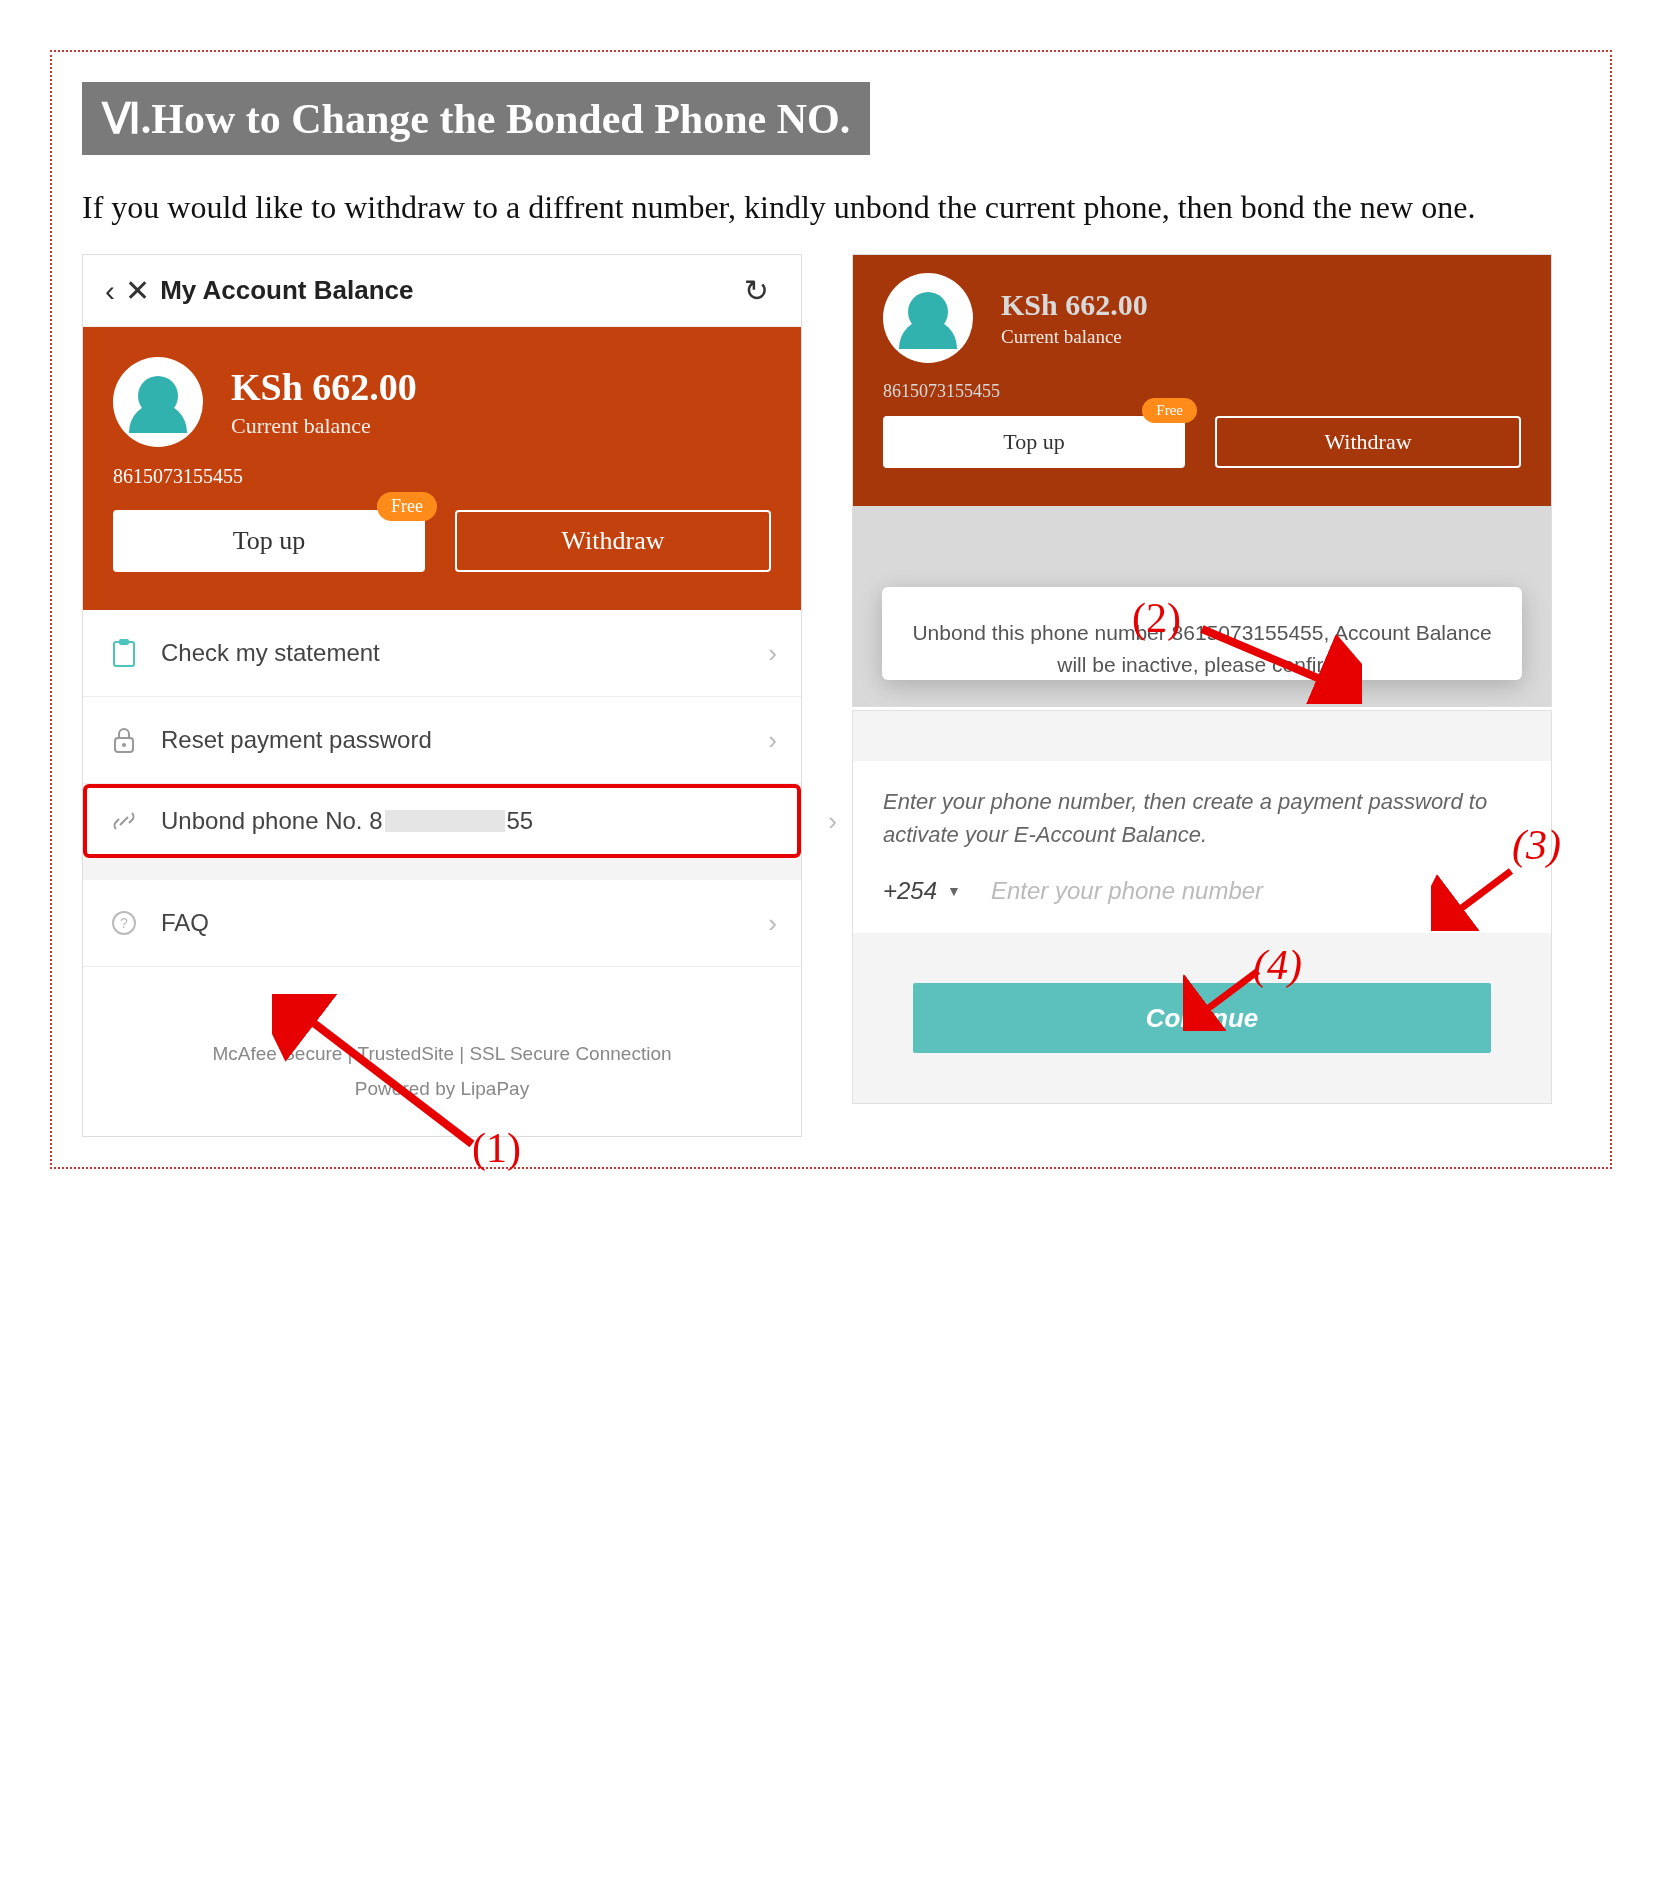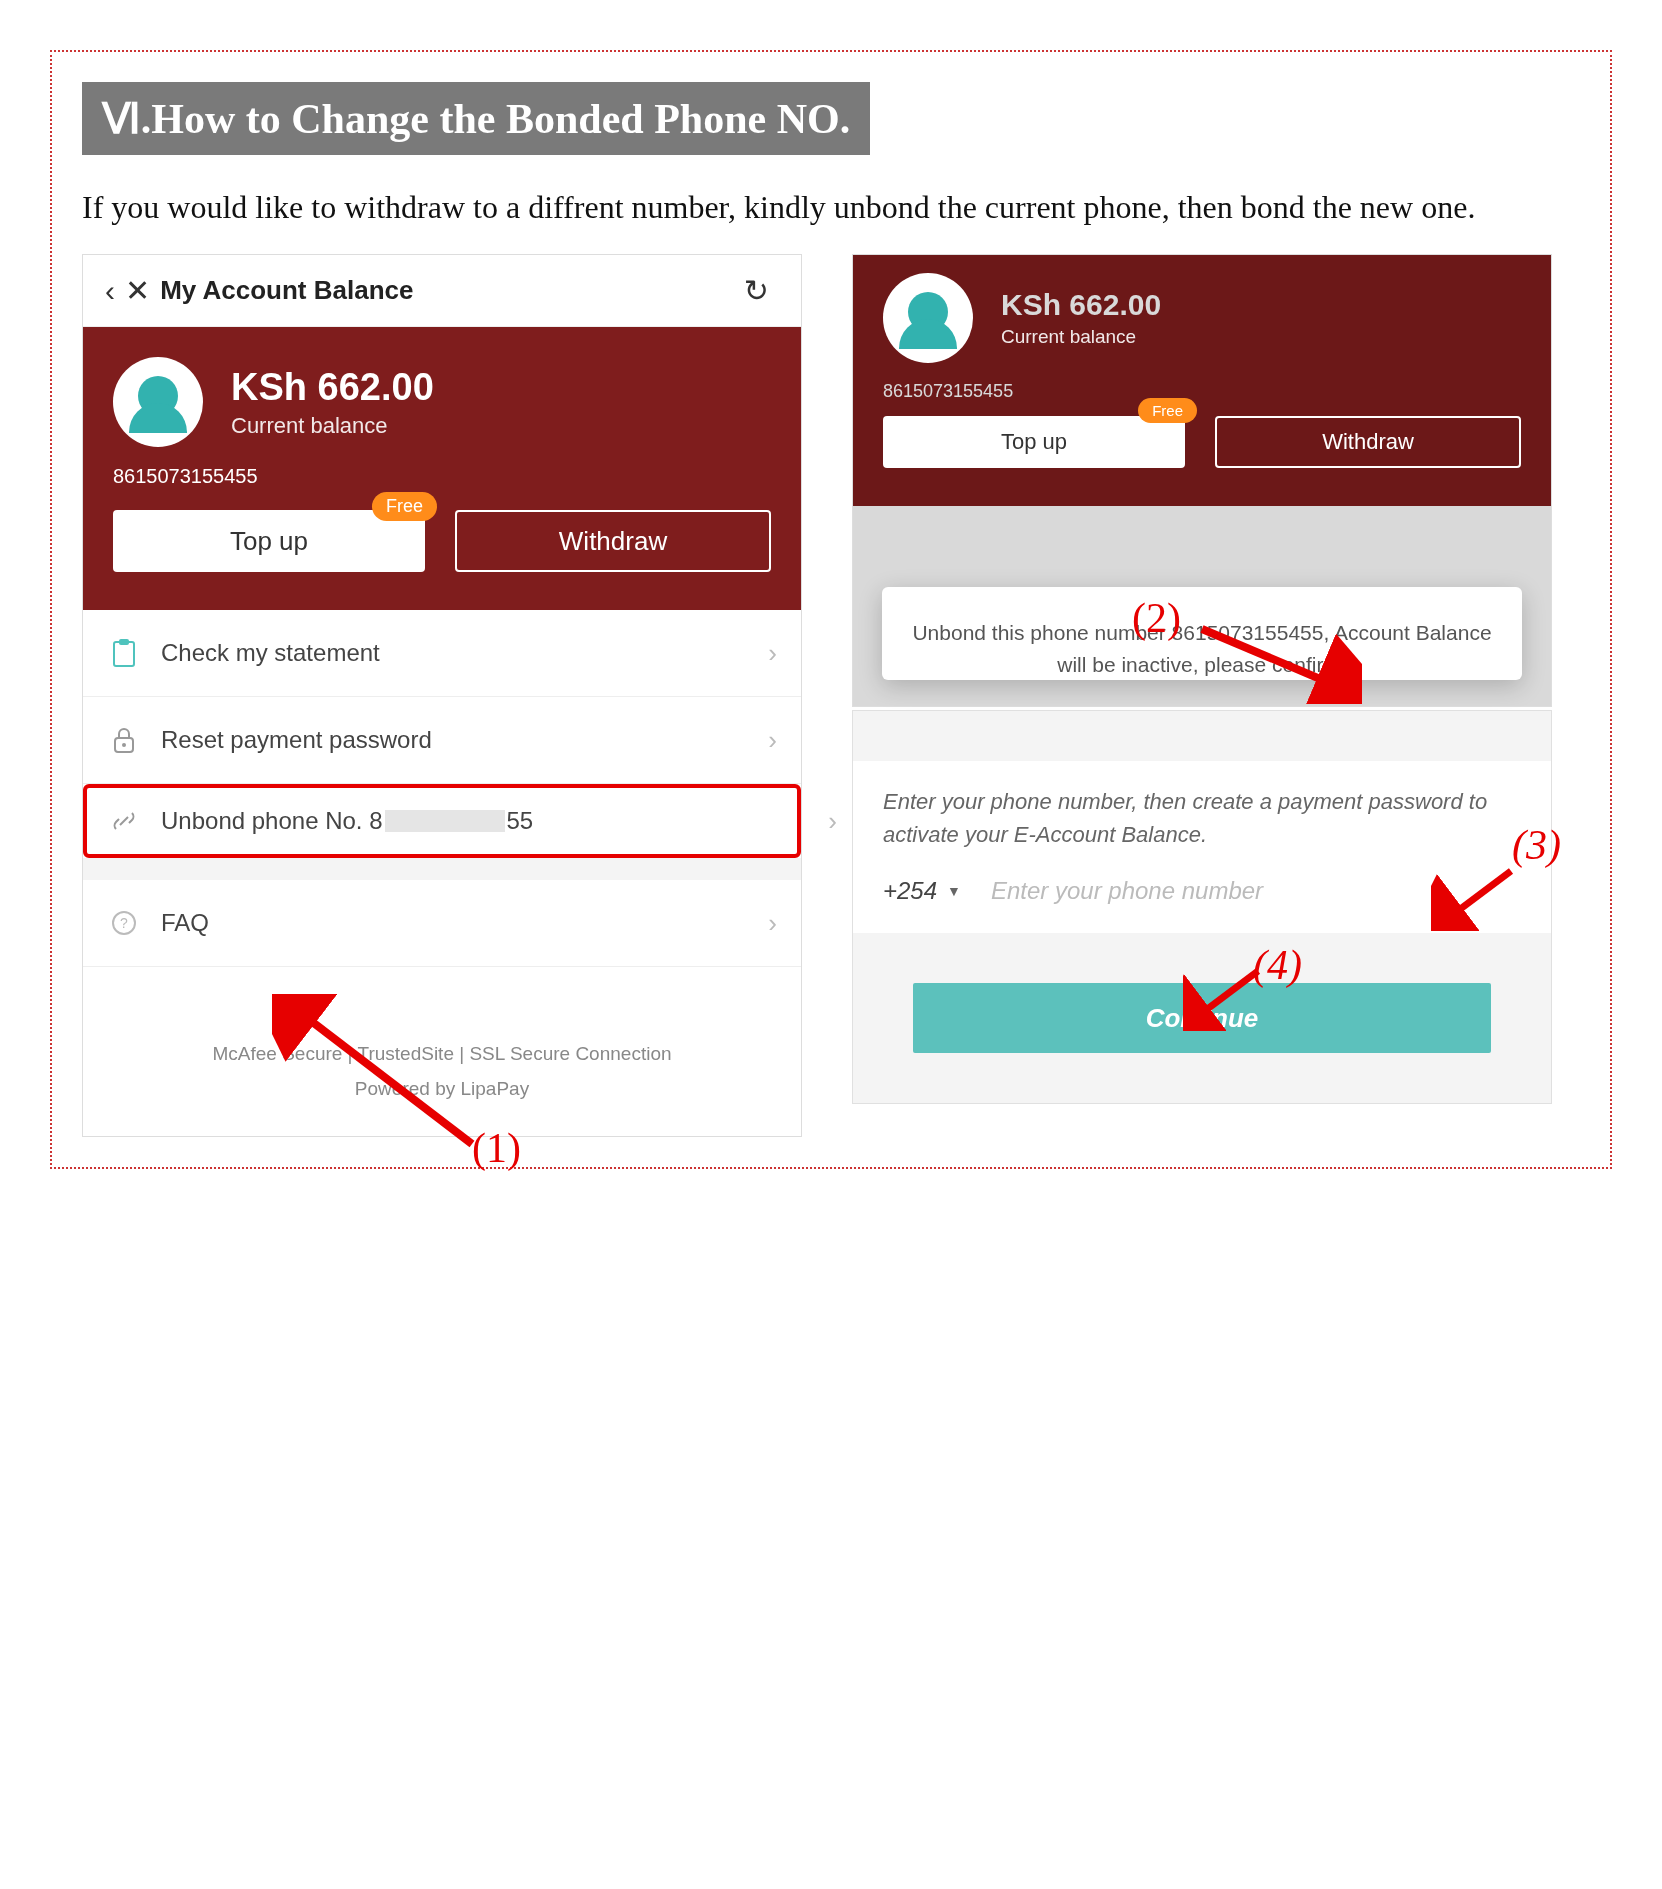--- a/index.html
+++ b/index.html
@@ -54,23 +54,24 @@
   }
   .topbar .icon-btn { font-size:30px; color:#333; margin-right:10px; }
   .topbar .title {
     flex:1;
     font-weight:600;
     font-size:26px;
     color:#222;
   }
 
   .balance-block {
-    background: #7f1d1d;
+    background: #c2410c;
     color:#fff;
     padding: 30px 30px 38px 30px;
+    font-family: Liberation Serif, serif;
   }
   .balance-top { display:flex; align-items:center; gap:28px; }
   .avatar {
     width:90px; height:90px; border-radius:50%;
     background:#fff; display:flex; align-items:center; justify-content:center;
     position:relative;
   }
   .avatar-inner {
     width:40px; height:40px; border-radius:50%;
     background:#32b2af;

